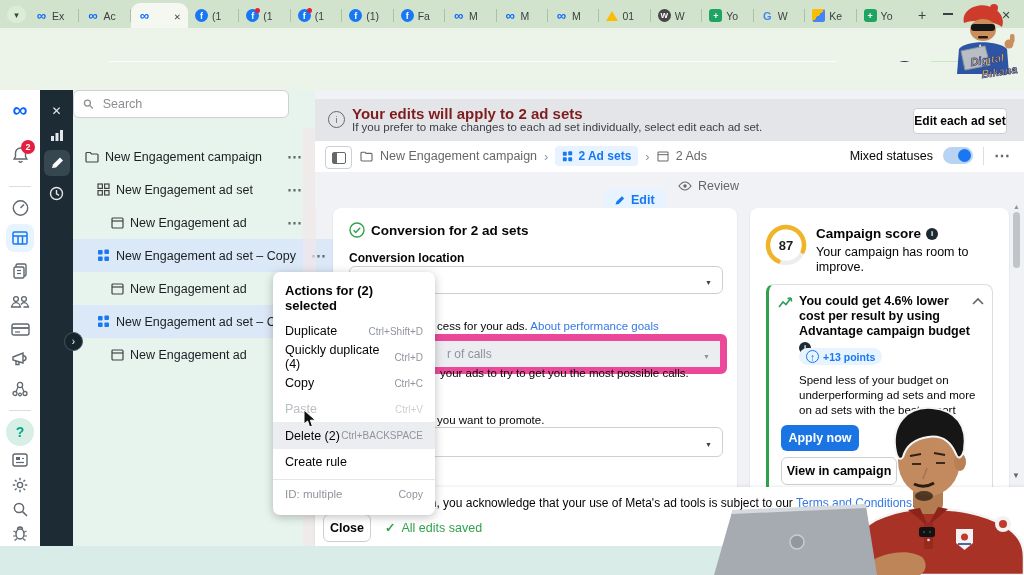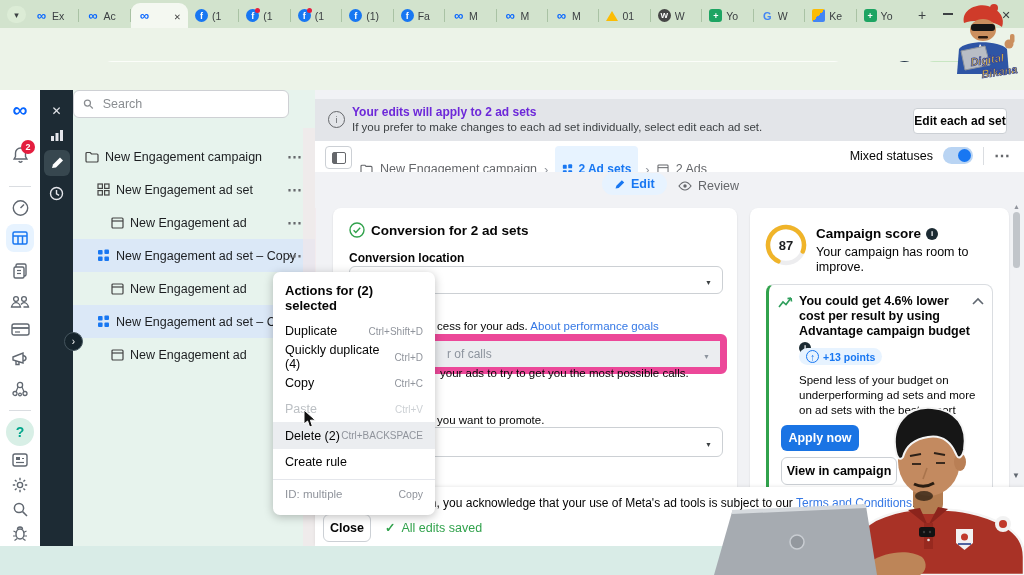--- a/index.html
+++ b/index.html
@@ -59,50 +59,50 @@
   #pencilbox{left:44px;top:150px;width:26px;height:26px;background:#37474f;border-radius:6px;display:flex;align-items:center;justify-content:center;}
   #expandbtn{left:64px;top:332px;width:17px;height:17px;border-radius:50%;background:#16242c;border:1px solid #44545d;color:#fff;
              display:flex;align-items:center;justify-content:center;font-size:10px;z-index:5;}
 
   #treepanel{left:73px;top:90px;width:242px;height:456px;background:#e7f3ed;}
   #treesearch{left:13px;top:10px;width:216px;height:28px;background:#fff;border:1px solid #ced0d4;border-radius:6px;
               display:flex;align-items:center;gap:7px;padding:0 9px;box-sizing:border-box;}
   #treesearch input{border:0;outline:0;background:transparent;font-size:12.5px;color:#c2410c;width:100%;font-family:"Liberation Sans",sans-serif;}
   #treesearch input::placeholder{color:#8a8d91;}
   .trow{position:absolute;left:0;width:242px;height:33px;display:flex;align-items:center;font-size:12.5px;color:#1c1e21;}
-  .trow.sel{background:#dbe8f7;}
+  .trow.sel{background:#dbe8f7;padding-left:24px;}
   .ticon{position:absolute;display:flex;}
   .tlabel{position:absolute;white-space:nowrap;}
   .tdots{position:absolute;right:12px;color:#65676b;font-weight:bold;letter-spacing:1px;font-size:11px;}
   .tdots::before{content:"⋯";font-size:15px;}
   .pinkstrip{left:303px;top:128px;width:13px;height:418px;background:#f3e7ea;opacity:.65;}
 
   
   #banner{left:315px;top:99px;width:709px;height:42px;background:#e3e5e9;}
   #bannerinfo{left:13px;top:12px;width:15px;height:15px;border:1.5px solid #65676b;border-radius:50%;color:#65676b;
               font-size:9px;display:flex;align-items:center;justify-content:center;}
   #bannerinfo::before{content:"i";}
-  #bannertitle{left:37px;top:6px;font-size:12px;font-weight:bold;color:#6d28d9;}
+  #bannertitle{left:37px;top:6px;font-size:15px;font-weight:bold;color:#7f1d1d;}
   #bannersub{left:37px;top:22px;font-size:11.5px;color:#3c4043;}
   #editeachbtn{left:598px;top:9px;width:92px;height:24px;background:#fff;border:1px solid #ccd0d5;border-radius:4px;
                font-size:12px;font-weight:bold;color:#050505;display:flex;align-items:center;justify-content:center;}
   #crumbrow{left:315px;top:141px;width:709px;height:31px;background:#fff;}
   #collapsebtn{left:10px;top:5px;width:25px;height:21px;border:1px solid #ccd0d5;border-radius:4px;display:flex;align-items:center;justify-content:center;}
   .paneglyph{width:12px;height:10px;border:1.5px solid #65676b;border-radius:2px;position:relative;}
   .paneglyph::before{content:"";position:absolute;left:0;top:0;width:4px;height:10px;background:#65676b;}
   .crumbtxt{font-size:12.5px;color:#65676b;white-space:nowrap;}
   .crumbsep::before{content:"›";color:#90949c;font-size:13px;}
-  #adsetpill{background:#e7f3ff;border-radius:4px;height:20px;display:flex;align-items:center;gap:5px;padding:13px 7px;}
+  #adsetpill{background:#e7f3ff;border-radius:4px;height:20px;display:flex;align-items:center;gap:5px;padding:0 7px;}
   #adsetpill span{font-size:12px;font-weight:bold;color:#1877f2;}
   #mixedtxt{font-size:12.5px;color:#050505;}
   #toggle{width:30px;height:17px;border-radius:9px;background:#b9d4f3;position:relative;}
   #toggle::after{content:"";position:absolute;right:2px;top:2px;width:13px;height:13px;border-radius:50%;background:#1877f2;}
   #crumbmore::before{content:"⋯";color:#65676b;font-size:16px;font-weight:bold;}
   #tabrow{left:315px;top:172px;width:709px;height:36px;background:#f1f2f5;}
-  #edittab{left:287px;top:1px;height:22px;background:#e7f3ff;border-radius:12px;display:flex;align-items:center;gap:6px;padding:0 12px;}
+  #edittab{left:287px;top:17px;height:22px;background:#e7f3ff;border-radius:12px;display:flex;align-items:center;gap:6px;padding:0 12px;}
   #edittab span{color:#1877f2;font-size:12.5px;font-weight:bold;}
   #reviewtab{left:355px;top:3px;height:22px;display:flex;align-items:center;gap:6px;padding:0 8px;}
   #reviewtab span{color:#65676b;font-size:12.5px;}
 
   
   #convcard{left:333px;top:208px;width:404px;height:296px;background:#fff;border-radius:8px;box-shadow:0 1px 2px rgba(0,0,0,.12);}
   #convtitle{left:38px;top:15px;font-size:13.5px;font-weight:bold;color:#050505;}
   #convloc{left:16px;top:43px;font-size:12px;font-weight:bold;color:#050505;}
   .dd{position:absolute;border:1px solid #ccd0d4;border-radius:6px;background:#fff;}
   .ddcaret{position:absolute;right:10px;top:50%;transform:translateY(-50%);}

